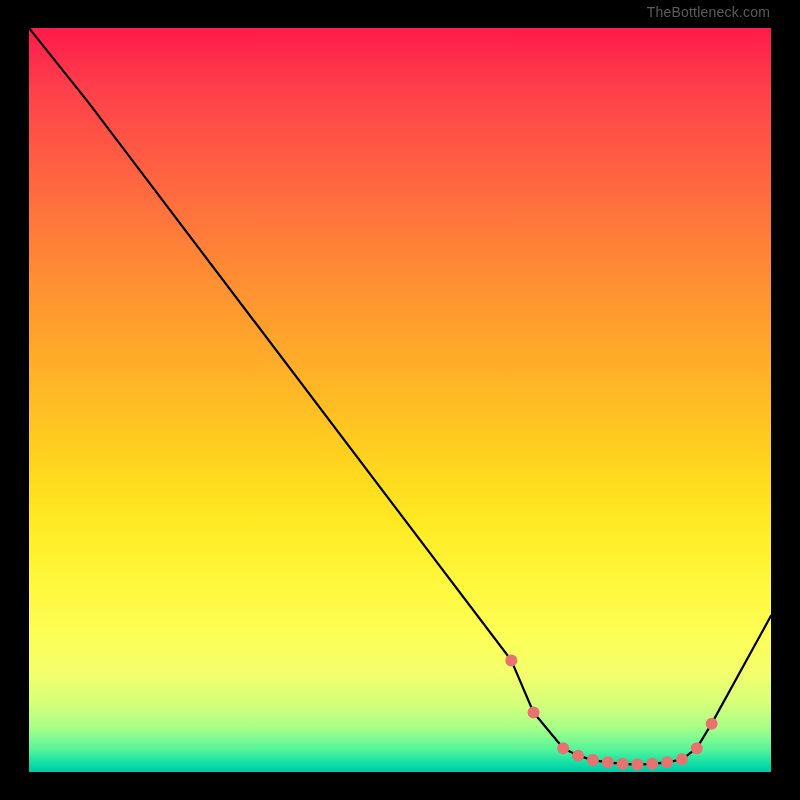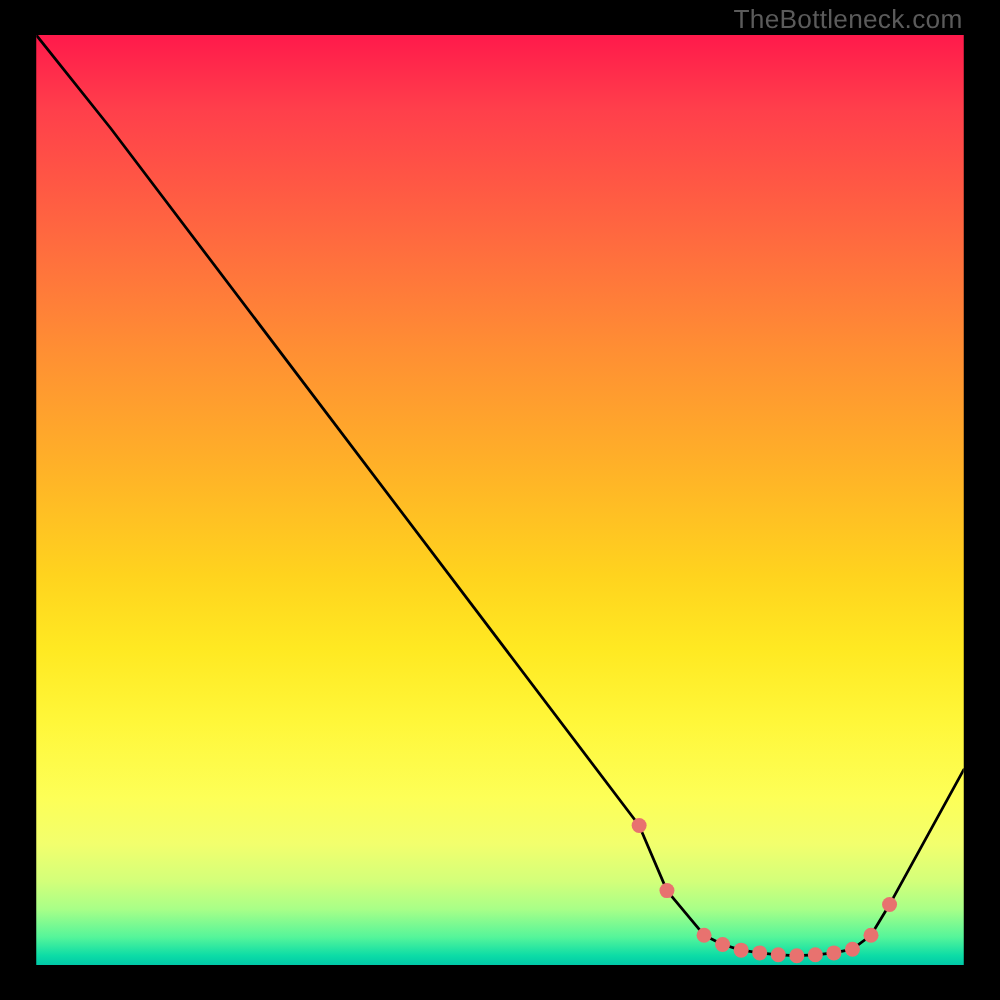--- a/index.html
+++ b/index.html
@@ -39,21 +39,21 @@
       #55f59a 97%,
       #0cdca6 99%,
       #00c8a8 100%
     );
   }
   .attribution {
     position: absolute;
     top: 4px;
     right: 30px;
     color: #5b5b5b;
-    font-size: 21px;
+    font-size: 14px;
     letter-spacing: 0.2px;
   }
   svg.curve {
     position: absolute;
     left: 0;
     top: 0;
     width: 742px;
     height: 744px;
   }
 </style>

